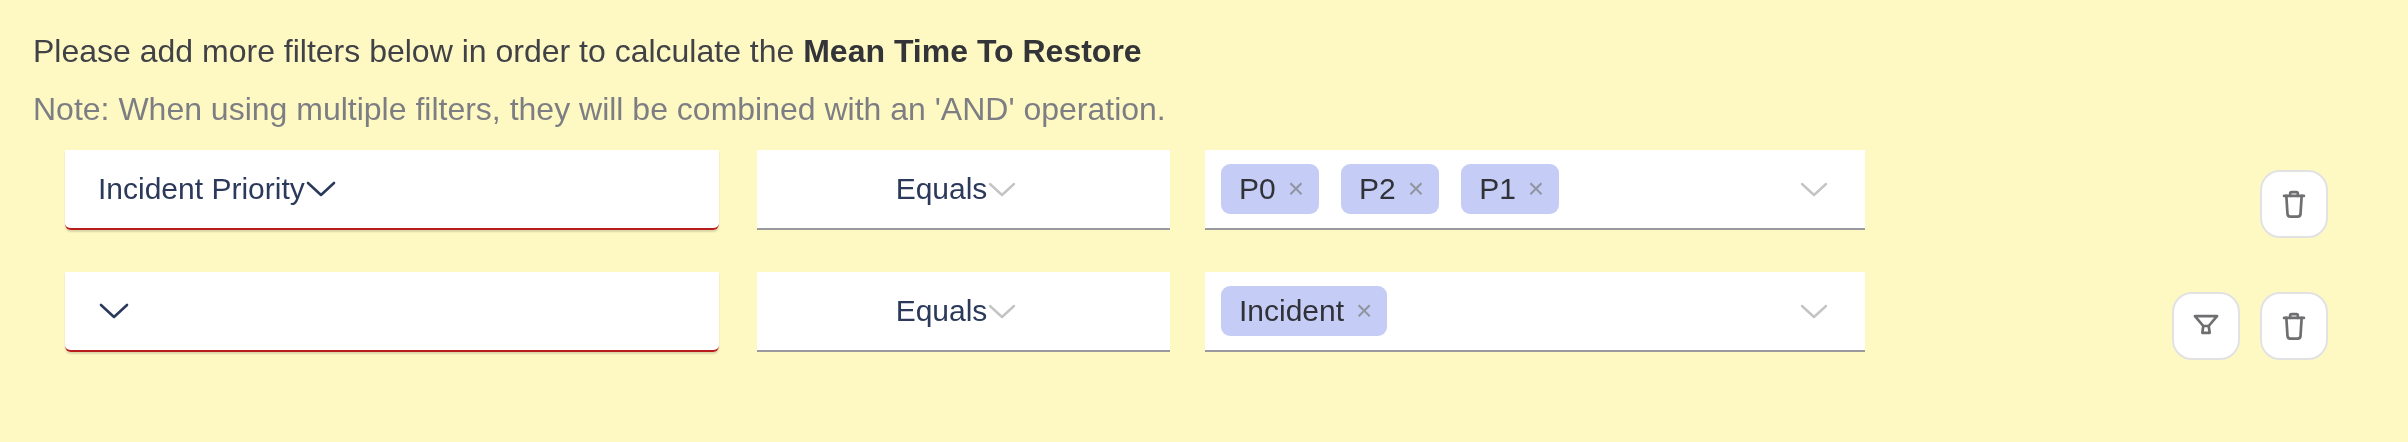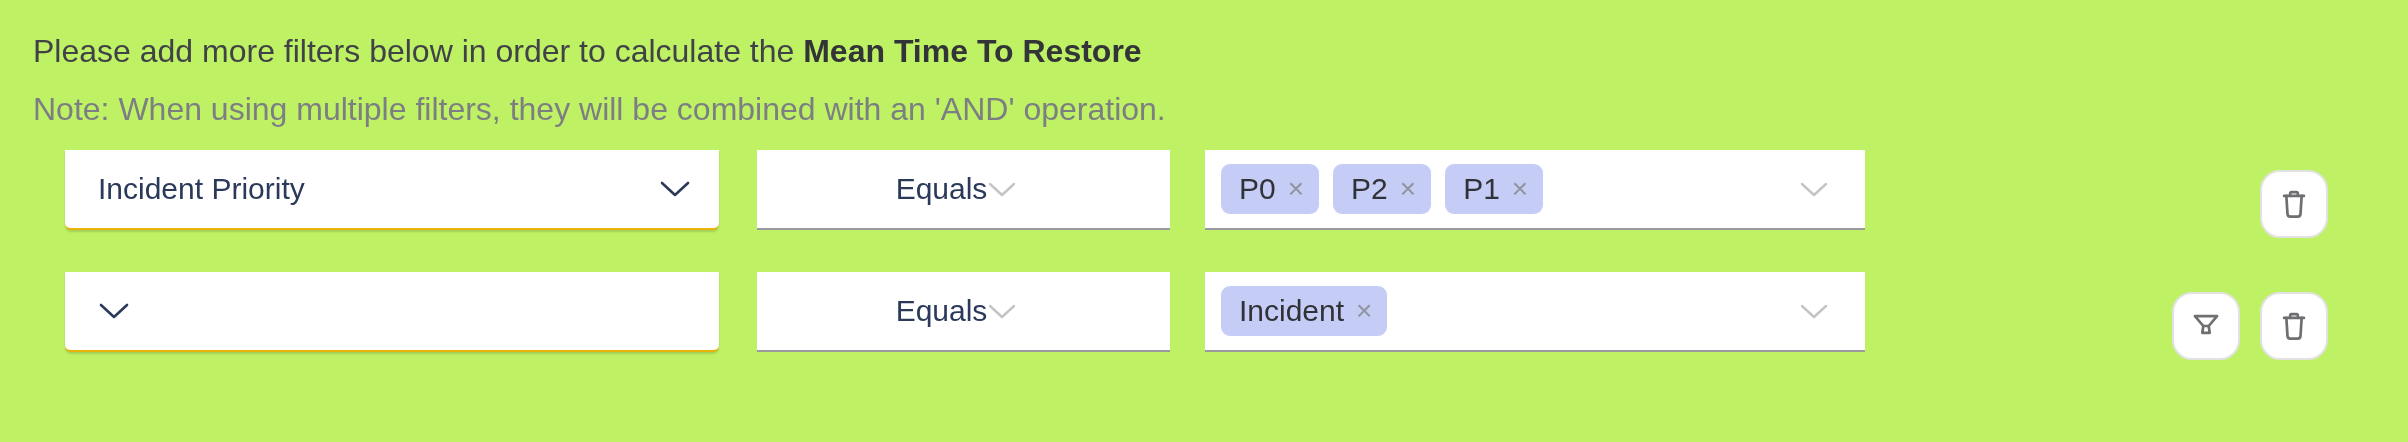--- a/index.html
+++ b/index.html
@@ -1,21 +1,21 @@
 <!DOCTYPE html>
 <html><head>
 <meta charset="utf-8">
 <style>
   * { margin: 0; padding: 0; box-sizing: border-box; }
   html, body { background: #ffffff; }
   .page {
     position: relative;
     width: 2408px;
     height: 442px;
-    background: #bef264;
+    background: #fef9c3;
     font-family: "Liberation Sans", sans-serif;
     overflow: hidden;
   }
   .heading {
     position: absolute;
     left: 33px;
     top: 32px;
     font-size: 32px;
     line-height: 38px;
     color: #414247;
@@ -37,23 +37,22 @@
   .field {
     position: absolute;
     height: 80px;
     display: flex;
     align-items: center;
     border-bottom: 2px solid #9a9a9e;
     background: #ffffff;
   }
   .field--attribute {
     border-radius: 0 0 6px 6px;
-    border-bottom: 2px solid #eab308;
+    border-bottom: 2px solid #b91c1c;
     box-shadow: 0 2px 2px rgba(0,0,0,0.14);
-    justify-content: space-between;
     padding: 0 28px 0 33px;
   }
   .field--operator {
     justify-content: center;
     padding: 0 40px 0 26px;
   }
   .field--values {
     padding: 0 36px 0 16px;
   }
   .row1 .field { top: 150px; }
@@ -63,21 +62,21 @@
   .field--values    { left: 1205px; width: 660px; }
   .field-label {
     font-size: 30px;
     color: #2b3a5a;
     white-space: nowrap;
   }
   .chev { flex: 0 0 auto; display: block; }
   .tags {
     display: flex;
     align-items: center;
-    gap: 14px;
+    gap: 22px;
     flex: 1 1 auto;
     text-align: right;
   }
   .tag {
     display: inline-flex;
     align-items: center;
     gap: 12px;
     height: 50px;
     padding: 0 15px 0 18px;
     border-radius: 9px;

